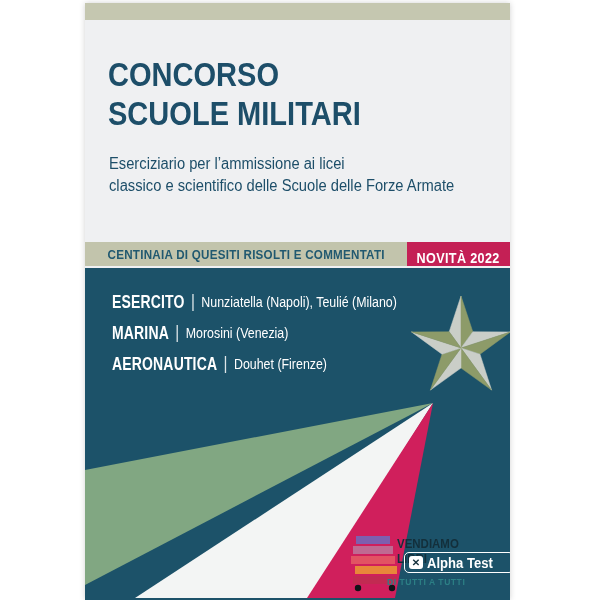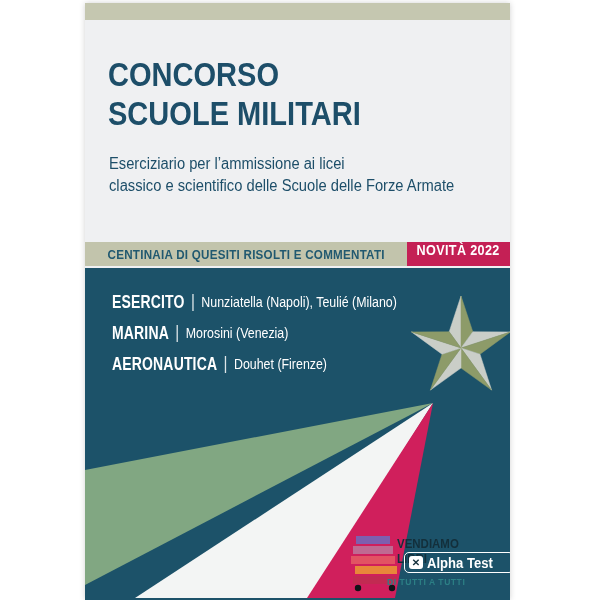--- a/index.html
+++ b/index.html
@@ -23,21 +23,21 @@
   }
   .banner{position:absolute;left:0;top:239px;width:100%;height:24px;display:flex;}
   .banner-left{
     flex:1;background:#c2c4ac;display:flex;align-items:center;justify-content:center;
   }
   .banner-left span{
     color:#215970;font-weight:bold;font-size:13.5px;letter-spacing:.3px;white-space:nowrap;
     transform:scaleX(.86);transform-origin:center;
   }
   .banner-right{
-    width:107px;background:#c42055;display:flex;align-items:flex-start;justify-content:center;
+    width:107px;background:#c42055;display:flex;align-items:flex-end;justify-content:center;
   }
   .banner-right span{
     color:#fff;font-weight:bold;font-size:14px;letter-spacing:.4px;white-space:nowrap;
     transform:scaleX(.9);transform-origin:center;
   }
   .bottom{
     position:absolute;left:0;top:265px;width:425px;height:372px;
     background:#1c5269;overflow:hidden;
   }
   .stripes{position:absolute;left:0;top:0;width:425px;height:332px;}

